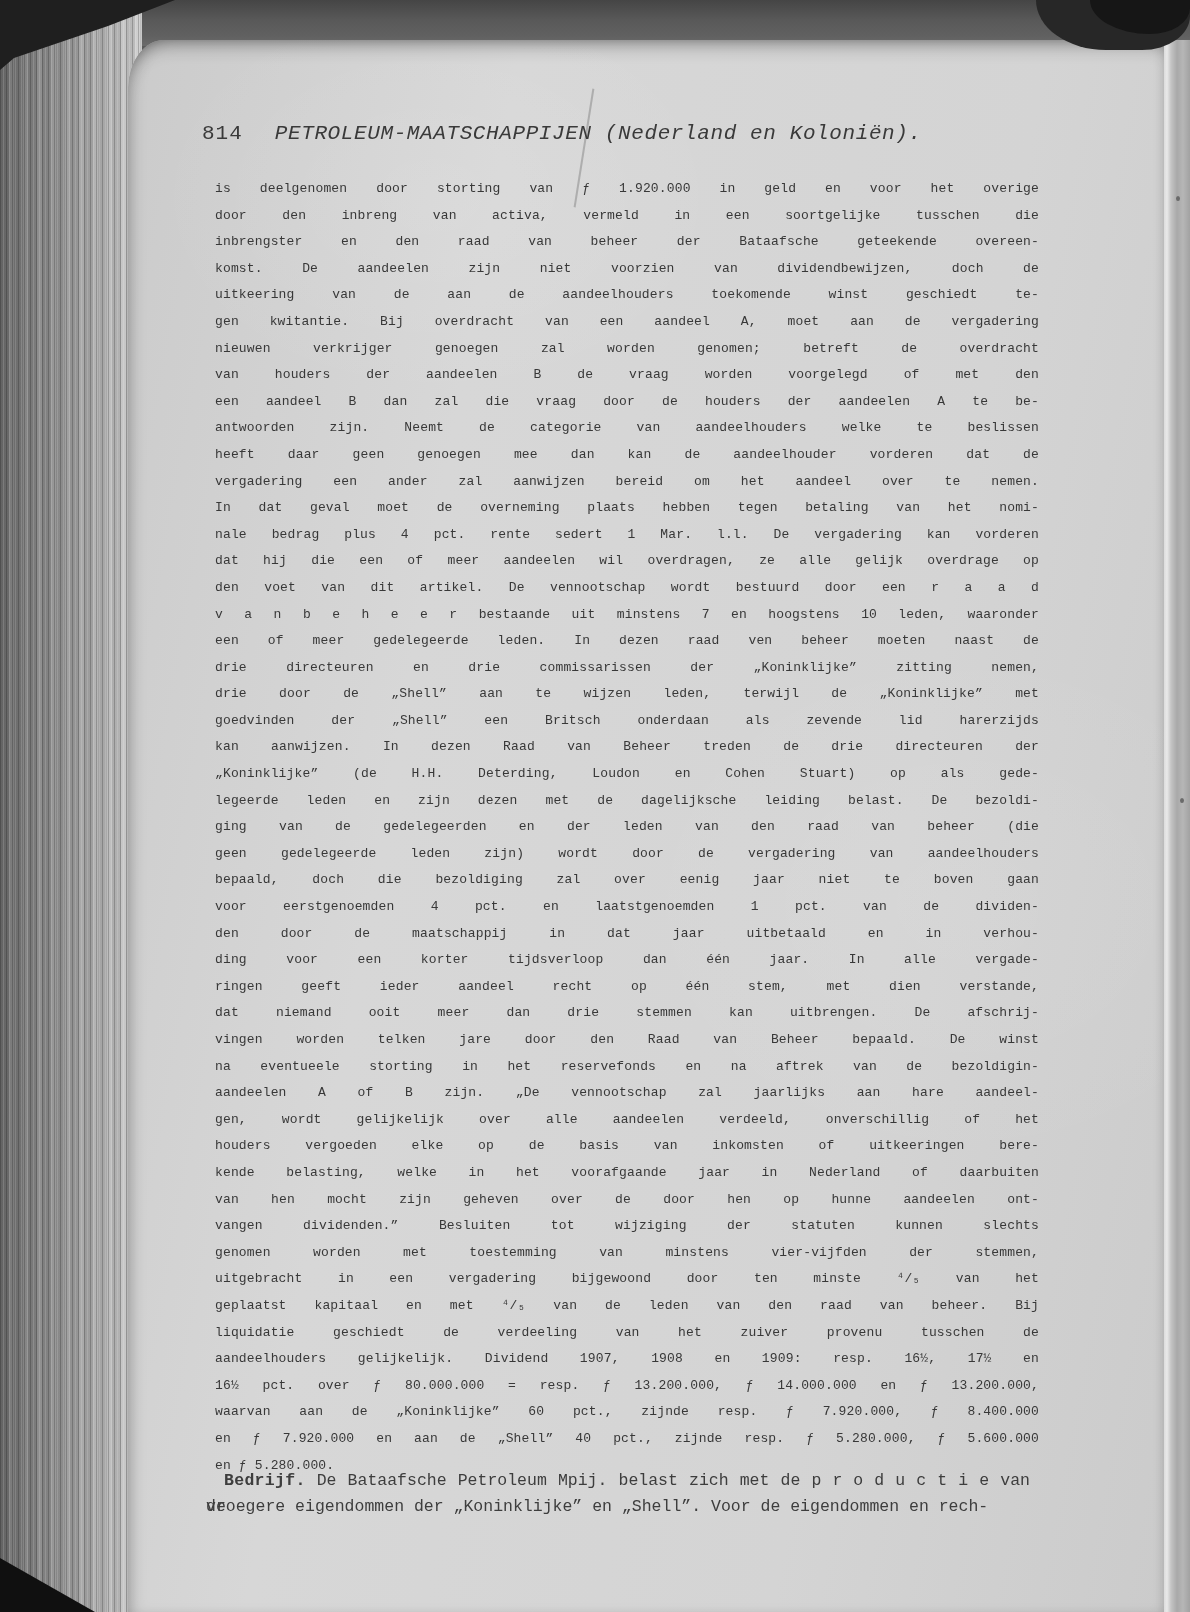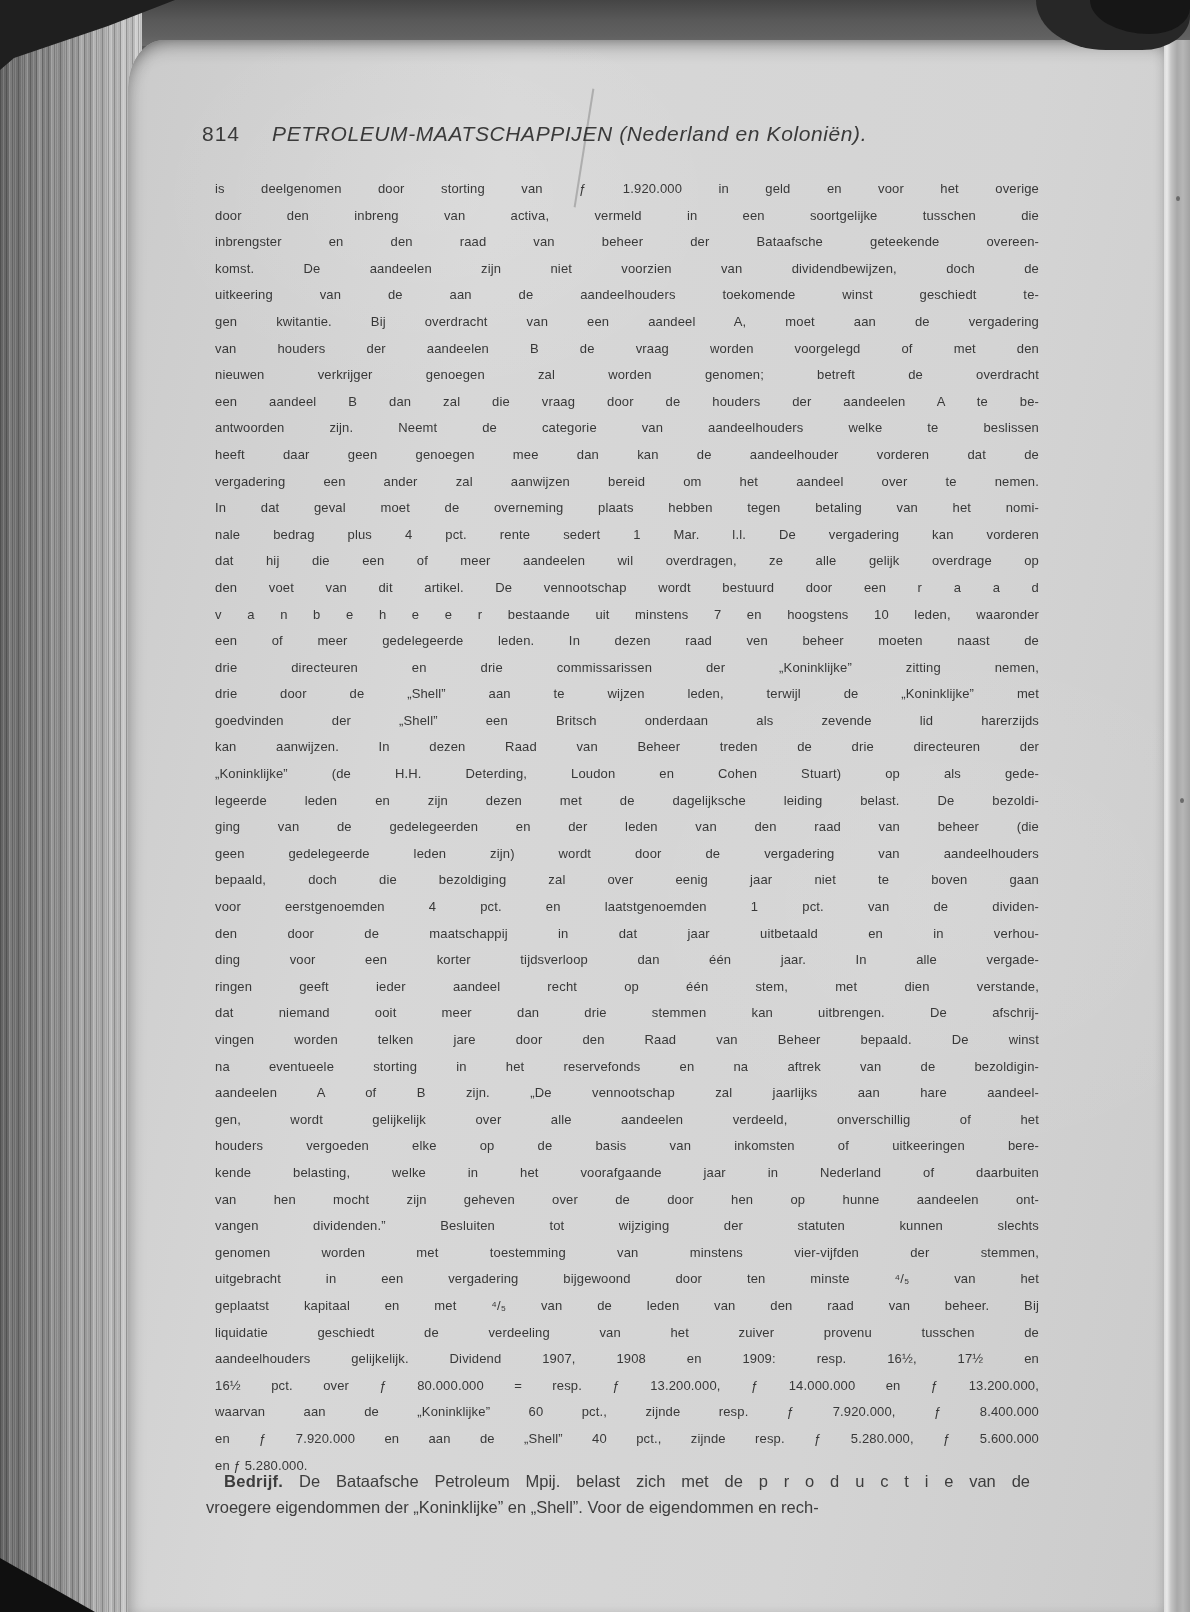--- a/index.html
+++ b/index.html
@@ -1,17 +1,17 @@
 <!DOCTYPE html>
 <html><head>
 <meta charset="utf-8">
 <style>
   html,body{margin:0;padding:0;background:#4e4e4e;}
   #screen{position:relative;width:1190px;height:1612px;overflow:hidden;
-          background:#5a5a5a;font-family:Liberation Sans, sans-serif;}
+          background:#5a5a5a;font-family:Liberation Mono, monospace;}
 
   
   .top-band{position:absolute;left:0;top:0;width:1190px;height:46px;
             background:linear-gradient(180deg,#454545 0%,#595959 45%,#616161 80%,#6b6b6b 100%);}
 
   
   .left-edges{position:absolute;left:0;top:12px;width:142px;height:1600px;
     background:
       repeating-linear-gradient(90deg, rgba(0,0,0,.20) 0 1px, rgba(0,0,0,0) 1px 3px,
                                 rgba(255,255,255,.14) 3px 4px, rgba(0,0,0,0) 4px 6px),
@@ -85,22 +85,22 @@
       <span class="num">814</span><span class="ttl">PETROLEUM-MAATSCHAPPIJEN (Nederland en Koloniën).</span>
     </div>
 
     <div class="body-text">
         <div class="tline">is deelgenomen door storting van ƒ 1.920.000 in geld en voor het overige</div>
         <div class="tline">door den inbreng van activa, vermeld in een soortgelijke tusschen die</div>
         <div class="tline">inbrengster en den raad van beheer der Bataafsche geteekende overeen-</div>
         <div class="tline">komst. De aandeelen zijn niet voorzien van dividendbewijzen, doch de</div>
         <div class="tline">uitkeering van de aan de aandeelhouders toekomende winst geschiedt te-</div>
         <div class="tline">gen kwitantie. Bij overdracht van een aandeel A, moet aan de vergadering</div>
+        <div class="tline">nieuwen verkrijger genoegen zal worden genomen; betreft de overdracht</div>
         <div class="tline">van houders der aandeelen B de vraag worden voorgelegd of met den</div>
-        <div class="tline">nieuwen verkrijger genoegen zal worden genomen; betreft de overdracht</div>
         <div class="tline">een aandeel B dan zal die vraag door de houders der aandeelen A te be-</div>
         <div class="tline">antwoorden zijn. Neemt de categorie van aandeelhouders welke te beslissen</div>
         <div class="tline">heeft daar geen genoegen mee dan kan de aandeelhouder vorderen dat de</div>
         <div class="tline">vergadering een ander zal aanwijzen bereid om het aandeel over te nemen.</div>
         <div class="tline">In dat geval moet de overneming plaats hebben tegen betaling van het nomi-</div>
         <div class="tline">nale bedrag plus 4 pct. rente sedert 1 Mar. l.l. De vergadering kan vorderen</div>
         <div class="tline">dat hij die een of meer aandeelen wil overdragen, ze alle gelijk overdrage op</div>
         <div class="tline">den voet van dit artikel.  De vennootschap wordt bestuurd door een r a a d</div>
         <div class="tline">v a n  b e h e e r bestaande uit minstens 7 en hoogstens 10 leden, waaronder</div>
         <div class="tline">een of meer gedelegeerde leden.  In dezen raad ven beheer moeten naast de</div>

